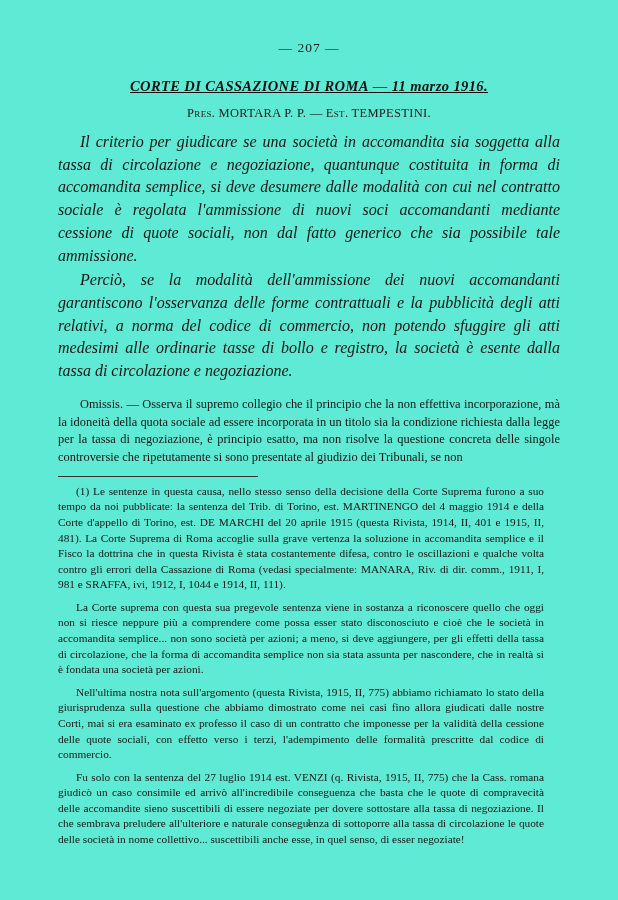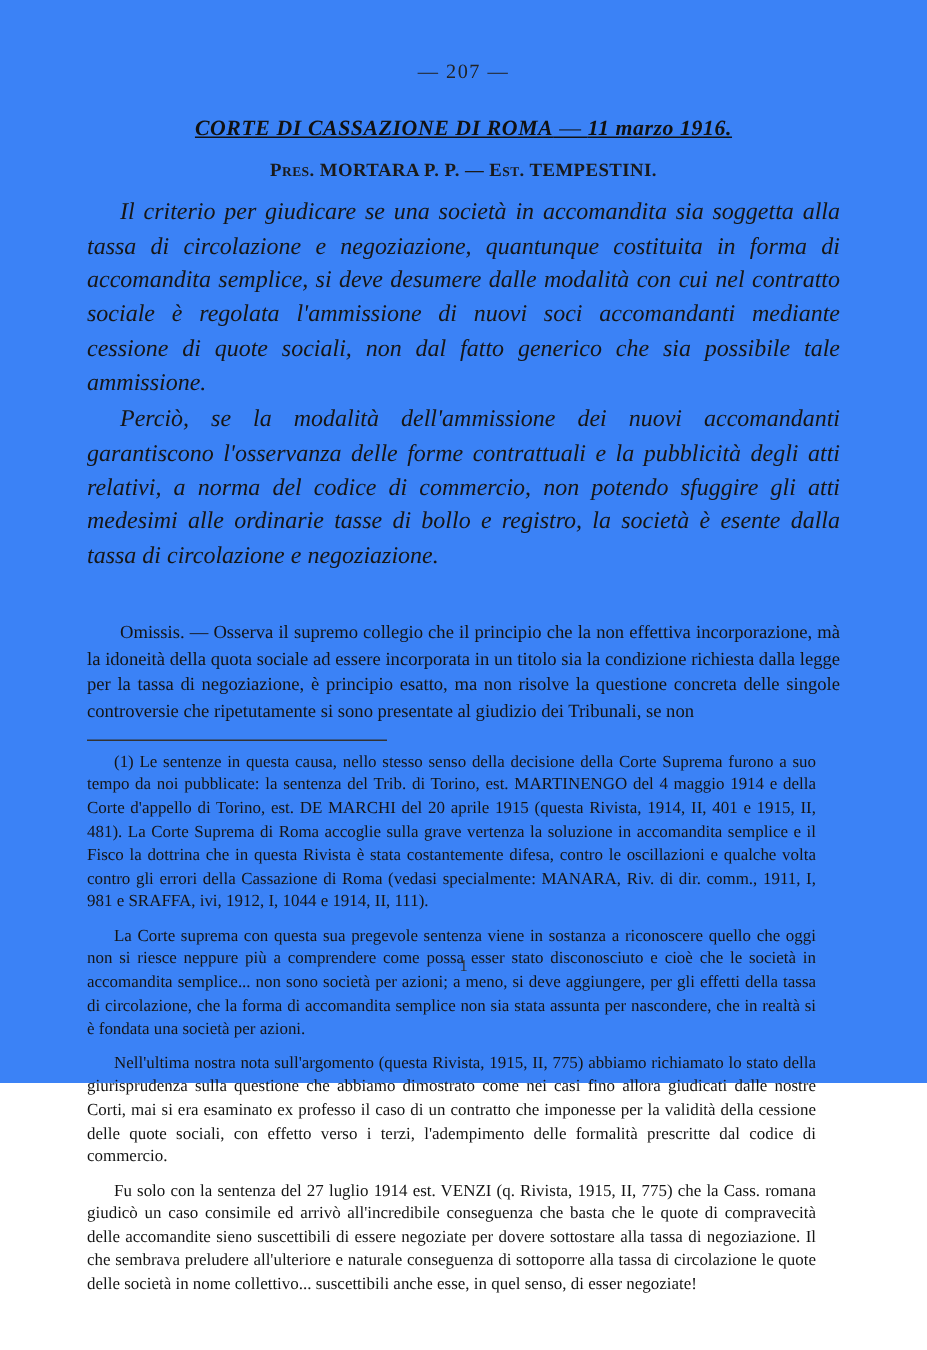--- a/index.html
+++ b/index.html
@@ -10,24 +10,24 @@
   body {
     width: 618px;
     height: 900px;
     font-family: "Liberation Serif", serif;
     color: #1a1a1a;
     -webkit-font-smoothing: antialiased;
   }
   .page {
     position: relative;
     width: 618px;
-    height: 722px;
+    height: 900px;
     box-sizing: border-box;
     padding: 40px 58px 0 58px;
-    background: #3b82f6;
+    background: #5eead4;
   }
   .page-number {
     text-align: center;
     font-size: 13.5px;
     letter-spacing: 1px;
     color: #222;
     margin: 0 0 22px 0;
   }
   .case-heading {
     text-align: center;
@@ -45,21 +45,20 @@
   }
   .judges {
     text-align: center;
     font-size: 12.5px;
     margin: 0 0 10px 0;
     color: #1a1a1a;
   }
   .smallcaps {
     font-variant: small-caps;
     letter-spacing: 0.3px;
-    font-weight: bold;
   }
   .parties {
     text-align: center;
     font-size: 12px;
     font-style: italic;
     margin: 0 0 9px 0;
   }
   .headnote {
     font-size: 16px;
     font-style: italic;
@@ -74,21 +73,21 @@
   }
   .body-para {
     font-size: 12.4px;
     line-height: 1.43;
     text-align: justify;
     text-indent: 22px;
     margin: 0;
     color: #141414;
   }
   .omissis-block {
-    margin-top: 30px;
+    margin-top: 13px;
   }
   .footnote-rule {
     border: none;
     border-top: 1px solid #333;
     width: 200px;
     margin: 9px 0 7px 0;
   }
   .footnote {
     font-size: 11.3px;
     line-height: 1.38;

